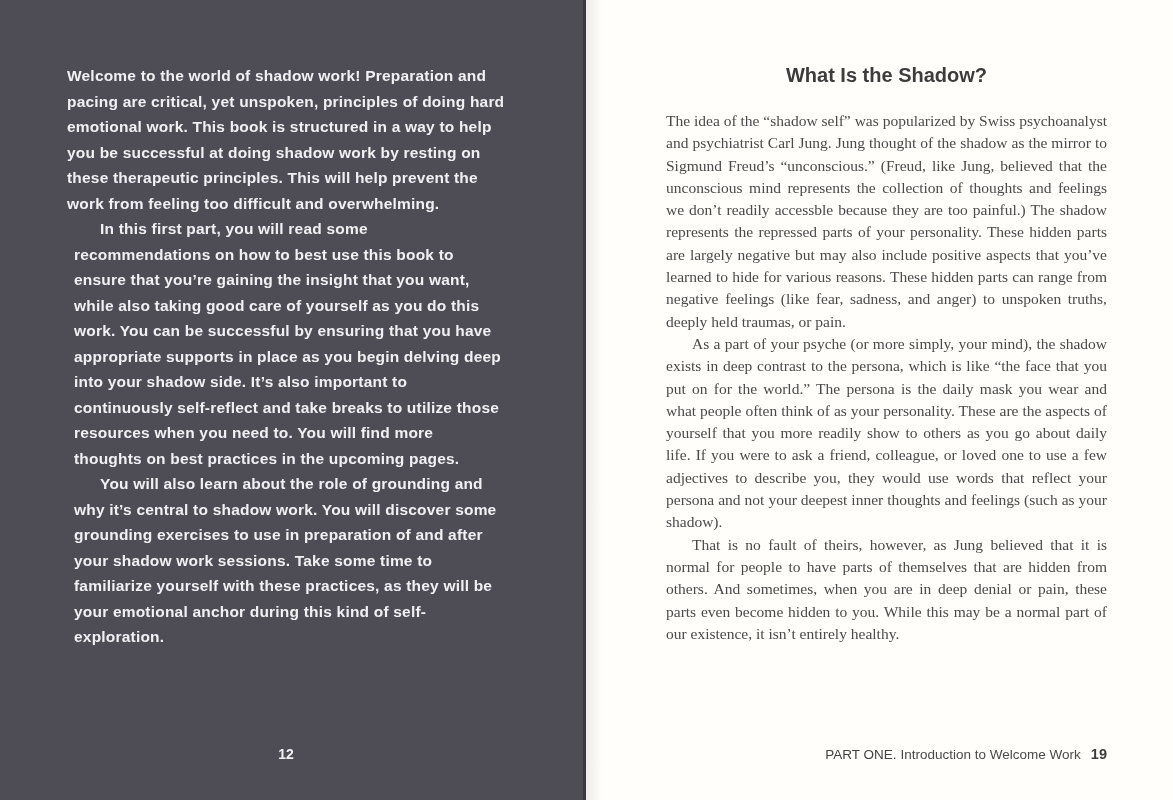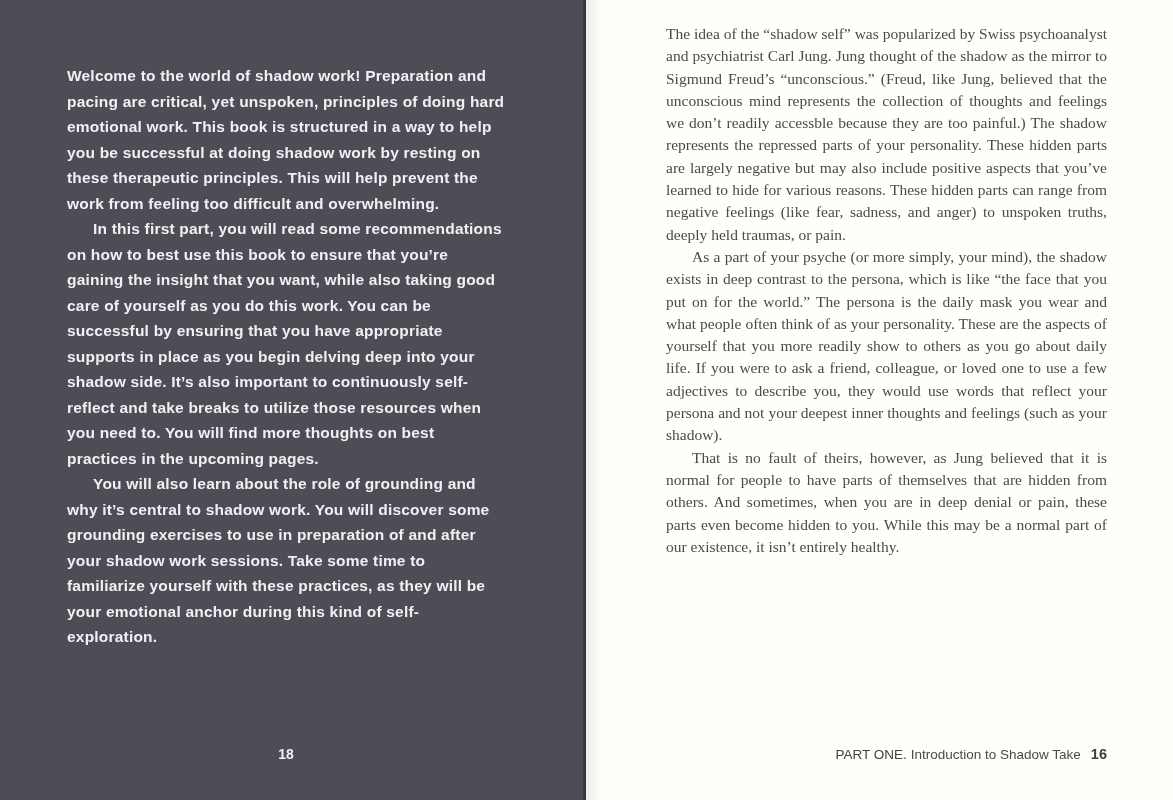--- a/index.html
+++ b/index.html
@@ -38,21 +38,21 @@
     top: 63px;
     width: 438px;
     font-family: "Liberation Sans", sans-serif;
     font-weight: 700;
     font-size: 15.5px;
     line-height: 25.5px;
     letter-spacing: 0.2px;
     color: var(--left_text, #f1f0f3);
   }
   .left-text p { margin: 0; }
-  .left-text p.indent { text-indent: 26px; }
+  .left-text p.indent { text-indent: 26px; margin-left: 7px; }
 
   .heading {
     margin: 64px 66px 0 80px;
     text-align: center;
     font-family: "Liberation Sans", sans-serif;
     font-weight: 700;
     font-size: 20px;
     color: var(--heading_color, #3c3c3c);
   }
 
@@ -95,27 +95,28 @@
 <body>
 
 <div class="spread">
 
   <div class="page left">
     <div class="left-text">
       <p>Welcome to the world of shadow work! Preparation and pacing are critical, yet unspoken, principles of doing hard emotional work. This book is structured in a way to help you be successful at doing shadow work by resting on these therapeutic principles. This will help prevent the work from feeling too difficult and overwhelming.</p>
       <p class="indent">In this first part, you will read some recommendations on how to best use this book to ensure that you’re gaining the insight that you want, while also taking good care of yourself as you do this work. You can be successful by ensuring that you have appropriate supports in place as you begin delving deep into your shadow side. It’s also important to continuously self-reflect and take breaks to utilize those resources when you need to. You will find more thoughts on best practices in the upcoming pages.</p>
       <p class="indent">You will also learn about the role of grounding and why it’s central to shadow work. You will discover some grounding exercises to use in preparation of and after your shadow work sessions. Take some time to familiarize yourself with these practices, as they will be your emotional anchor during this kind of self-exploration.</p>
     </div>
-    <div class="folio-left">18</div>
+    <div class="folio-left">12</div>
   </div>
 
   <div class="page right">
+    <h1 class="heading">What Is the Shadow?</h1>
     <div class="right-text">
       <p>The idea of the “shadow self” was popularized by Swiss psychoanalyst and psychiatrist Carl Jung. Jung thought of the shadow as the mirror to Sigmund Freud’s “unconscious.” (Freud, like Jung, believed that the unconscious mind represents the collection of thoughts and feelings we don’t readily accessble because they are too painful.) The shadow represents the repressed parts of your personality. These hidden parts are largely negative but may also include positive aspects that you’ve learned to hide for various reasons. These hidden parts can range from negative feelings (like fear, sadness, and anger) to unspoken truths, deeply held traumas, or pain.</p>
       <p class="indent">As a part of your psyche (or more simply, your mind), the shadow exists in deep contrast to the persona, which is like “the face that you put on for the world.” The persona is the daily mask you wear and what people often think of as your personality. These are the aspects of yourself that you more readily show to others as you go about daily life. If you were to ask a friend, colleague, or loved one to use a few adjectives to describe you, they would use words that reflect your persona and not your deepest inner thoughts and feelings (such as your shadow).</p>
       <p class="indent">That is no fault of theirs, however, as Jung believed that it is normal for people to have parts of themselves that are hidden from others. And sometimes, when you are in deep denial or pain, these parts even become hidden to you. While this may be a normal part of our existence, it isn’t entirely healthy.</p>
     </div>
     <div class="folio-right">
-      <span class="part">PART ONE.</span><span class="chapter">Introduction to Shadow Take</span><span class="num">16</span>
+      <span class="part">PART ONE.</span><span class="chapter">Introduction to Welcome Work</span><span class="num">19</span>
     </div>
   </div>
 
 </div>
 
 </body></html>

